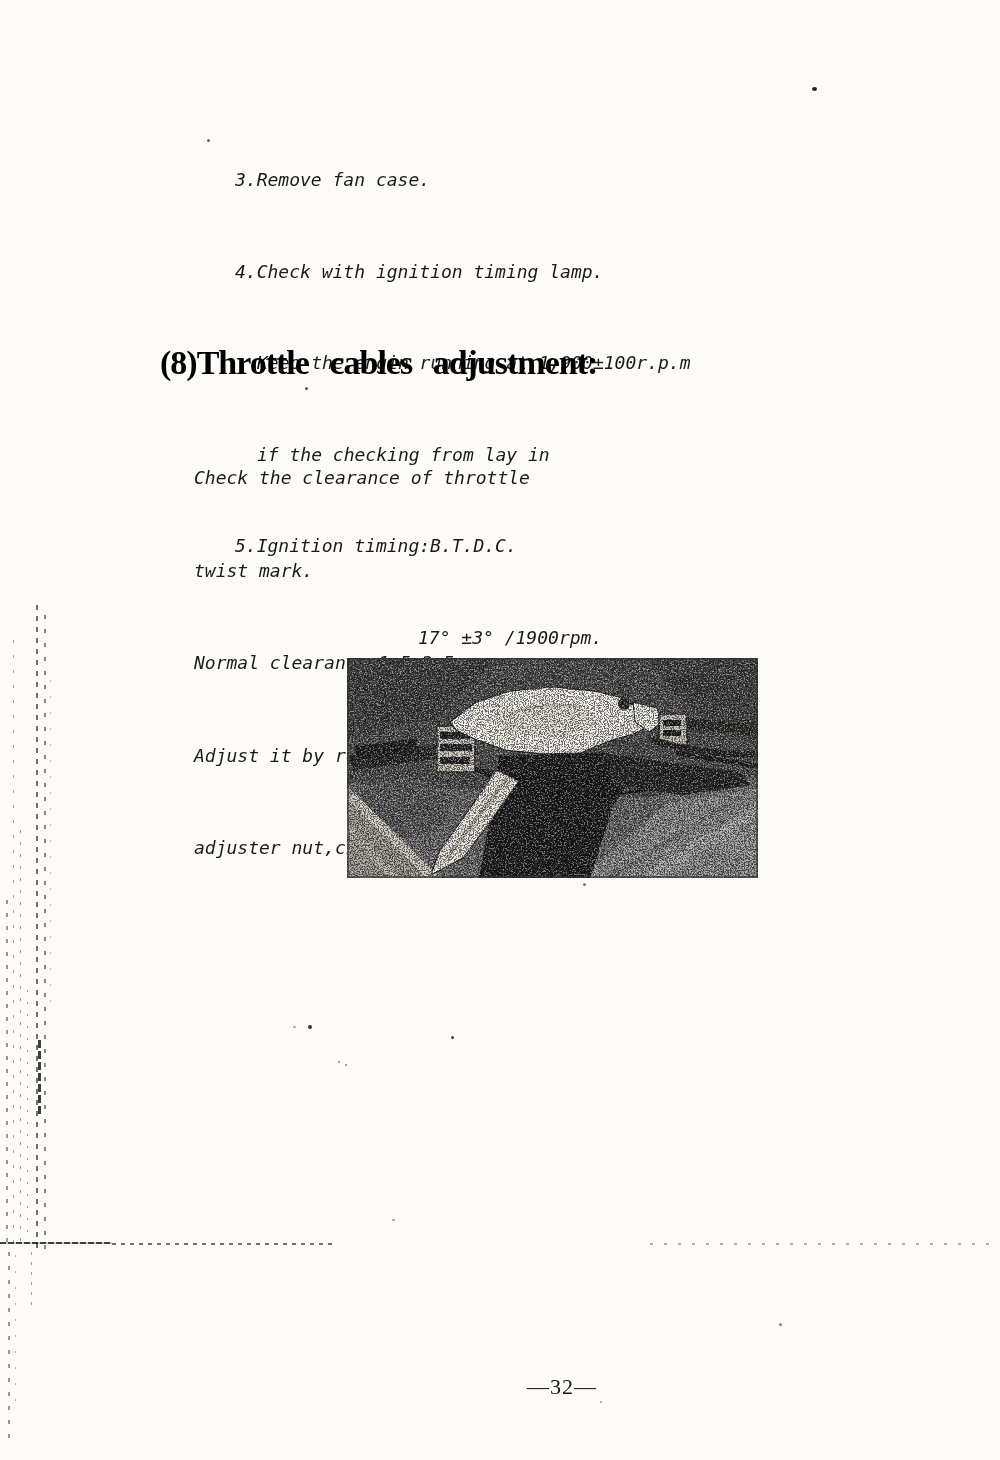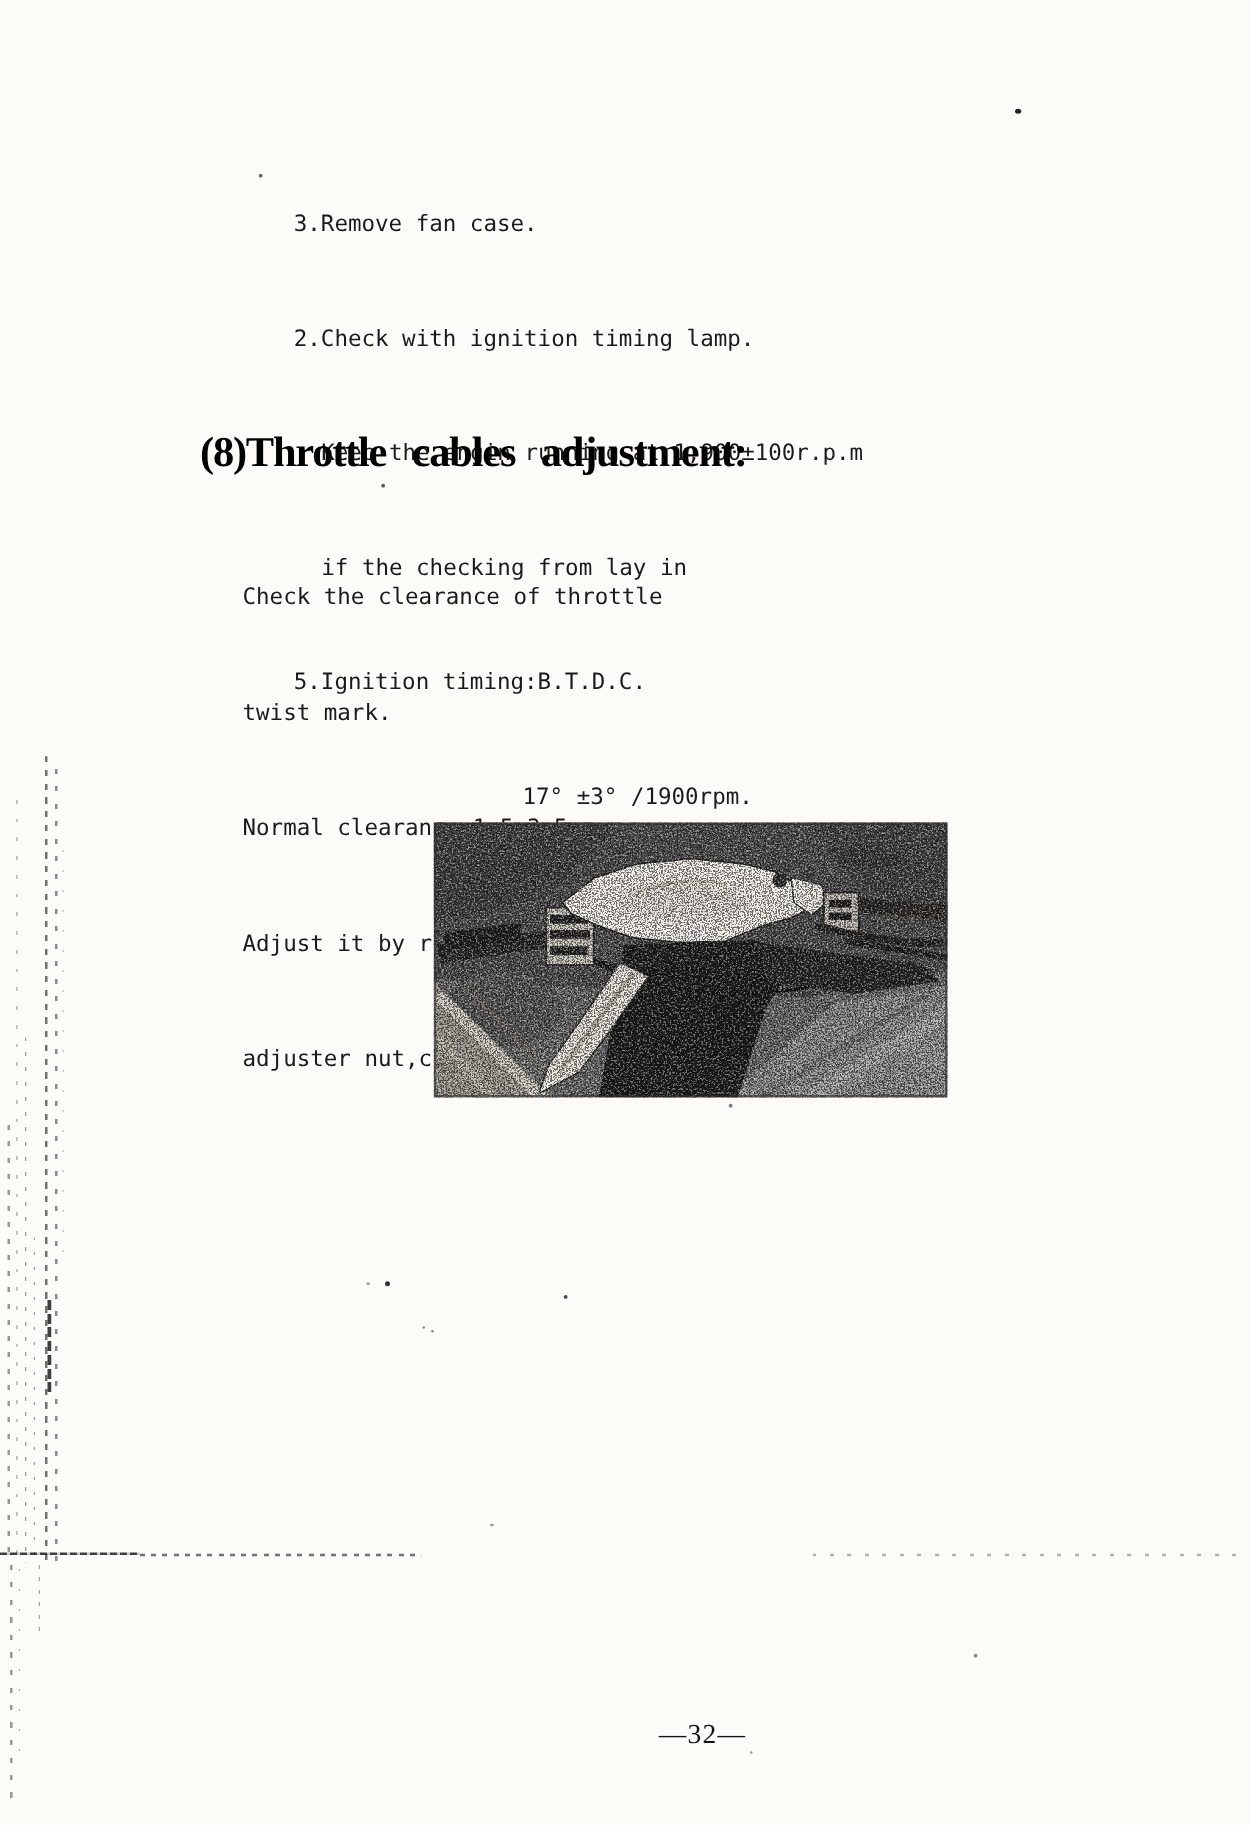--- a/index.html
+++ b/index.html
@@ -3,21 +3,21 @@
 <meta charset="utf-8">
 <style>
   html,body { margin:0; padding:0; background:#e8e8e8; }
   #page {
     position:relative; width:1000px; height:1460px;
     background:#fcfbf8; overflow:hidden;
     font-family:"DejaVu Sans Mono", monospace;
     color:#1a1a1a;
   }
   .mono-block { position:absolute; font-size:18px; line-height:30.5px; white-space:pre; }
-  .mono-block .line { height:30.5px; }
+  .mono-block .line { height:30.5px;font-style:italic; }
   .ind1 { padding-left:22px; }
   .ind2 { padding-left:183px; }
 
   #top-block  { left:235px; top:104px; }
   #body-block { left:194px; top:400px; line-height:31px; }
 
   #heading {
     position:absolute; left:160px; top:346px; margin:0;
     font-family:"Liberation Serif", serif; font-weight:600;
     font-size:34px; line-height:1; letter-spacing:-1px; word-spacing:13px;
@@ -36,21 +36,21 @@
   .hseg  { position:absolute; }
   .speck { position:absolute; border-radius:50%; }
 </style>
 </head>
 <body>
 
 <div id="page">
 
   <div id="top-block" class="mono-block">
     <div class="line">3.Remove fan case.</div>
-    <div class="line">2.Check with ignition timing lamp.</div>
+    <div class="line">4.Check with ignition timing lamp.</div>
     <div class="line ind1">Keep the engin running at 1,900±100r.p.m</div>
     <div class="line ind1">if the checking from lay in</div>
     <div class="line">5.Ignition timing:B.T.D.C.</div>
     <div class="line ind2">17° ±3° /1900rpm.</div>
   </div>
 
   <h1 id="heading">(8)Throttle cables adjustment:</h1>
 
   <div id="body-block" class="mono-block">
     <div class="line">Check the clearance of throttle</div>

